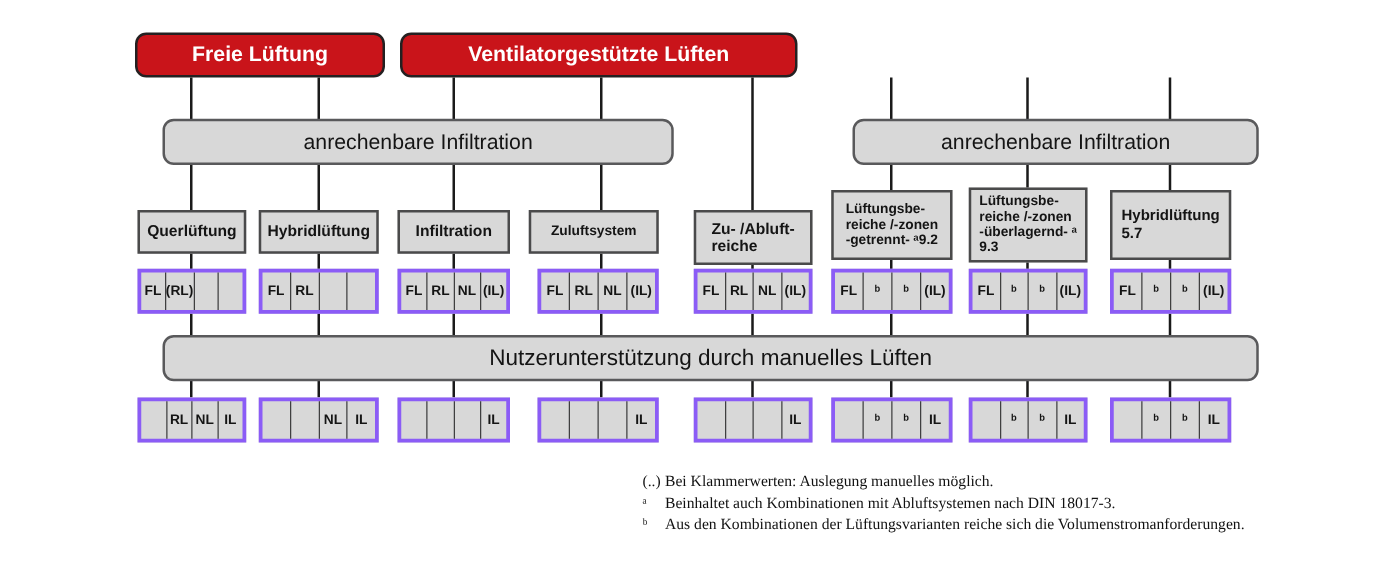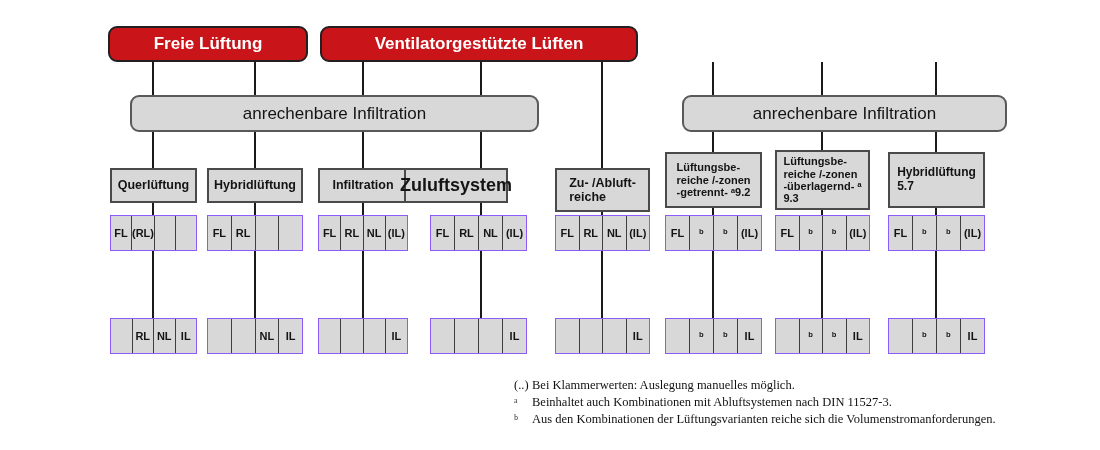--- a/index.html
+++ b/index.html
@@ -15,21 +15,21 @@
   .red  { background:var(--red,#c9141a); border:2px solid #242021; border-radius:9px;
           color:#ffffff; font-weight:bold; font-size:17px; }
 
   .pill { background:var(--gray,#d8d8d8); border:2px solid #59595b; border-radius:9px;
           font-size:17px;margin-left:22px; }
 
   .cat  { background:var(--gray,#d8d8d8); border:2px solid #4a4a4b; font-weight:bold;
           white-space:pre-line; line-height:1.13; padding:1px; }
 
   .cellgrp { position:absolute; height:36px; display:flex; background:var(--gray,#d8d8d8);
-             border:1px solid #8b5cf6; z-index:2; }
+             border:3px solid #8b5cf6; z-index:2; }
   .cell { flex:1 1 0; display:flex; align-items:center; justify-content:center;
           border-right:1px solid #3f3f40; font-weight:bold; font-size:11px; color:#141414; }
   .cell:last-child { border-right:none; }
 
   .footnotes { position:absolute; left:514px; top:377px; width:560px; z-index:2;
                font-family:"Liberation Serif","DejaVu Serif","DejaVu Sans",serif;
                font-size:12.5px; color:#111; }
   .fn  { display:flex; line-height:17px; }
   .fnm { flex:0 0 18px; }
   .fnt { flex:1; }
@@ -89,21 +89,21 @@
         <div class="cell">RL</div>
         <div class="cell">NL</div>
         <div class="cell">(IL)</div>
       </div>
       <div class="cellgrp" style="left: 318px; top: 318px; width: 90px;">
         <div class="cell"></div>
         <div class="cell"></div>
         <div class="cell"></div>
         <div class="cell">IL</div>
       </div>
-      <div class="box cat" style="left: 404px; top: 168px; width: 104px; height: 35px; font-size: 18px;">Zuluftsystem</div>
+      <div class="box cat" style="left: 423px; top: 168px; width: 104px; height: 35px; font-size: 11px;">Zuluftsystem</div>
       <div class="cellgrp" style="left: 430px; top: 215px; width: 97px;">
         <div class="cell">FL</div>
         <div class="cell">RL</div>
         <div class="cell">NL</div>
         <div class="cell">(IL)</div>
       </div>
       <div class="cellgrp" style="left: 430px; top: 318px; width: 97px;">
         <div class="cell"></div>
         <div class="cell"></div>
         <div class="cell"></div>
@@ -163,29 +163,30 @@
         <div class="cell">(IL)</div>
       </div>
       <div class="cellgrp" style="left: 888px; top: 318px; width: 97px;">
         <div class="cell"></div>
         <div class="cell">ᵇ</div>
         <div class="cell">ᵇ</div>
         <div class="cell">IL</div>
       </div>
     </div>
 
+  <div class="box pill" style="left:108px;top:268px;width:877px;height:37px;font-size:18px">Nutzerunterstützung durch manuelles Lüften</div>
 
   <div class="footnotes">
     <div class="fn">
       <span class="fnm">(..)</span>
       <span class="fnt">Bei Klammerwerten: Auslegung manuelles möglich.</span>
     </div>
     <div class="fn">
       <span class="fnm">ᵃ</span>
-      <span class="fnt">Beinhaltet auch Kombinationen mit Abluftsystemen nach DIN 11527-3.</span>
+      <span class="fnt">Beinhaltet auch Kombinationen mit Abluftsystemen nach DIN 18017-3.</span>
     </div>
     <div class="fn">
       <span class="fnm">ᵇ</span>
       <span class="fnt">Aus den Kombinationen der Lüftungsvarianten reiche sich die Volumenstromanforderungen.</span>
     </div>
   </div>
 
 </div>
 
 </body></html>

